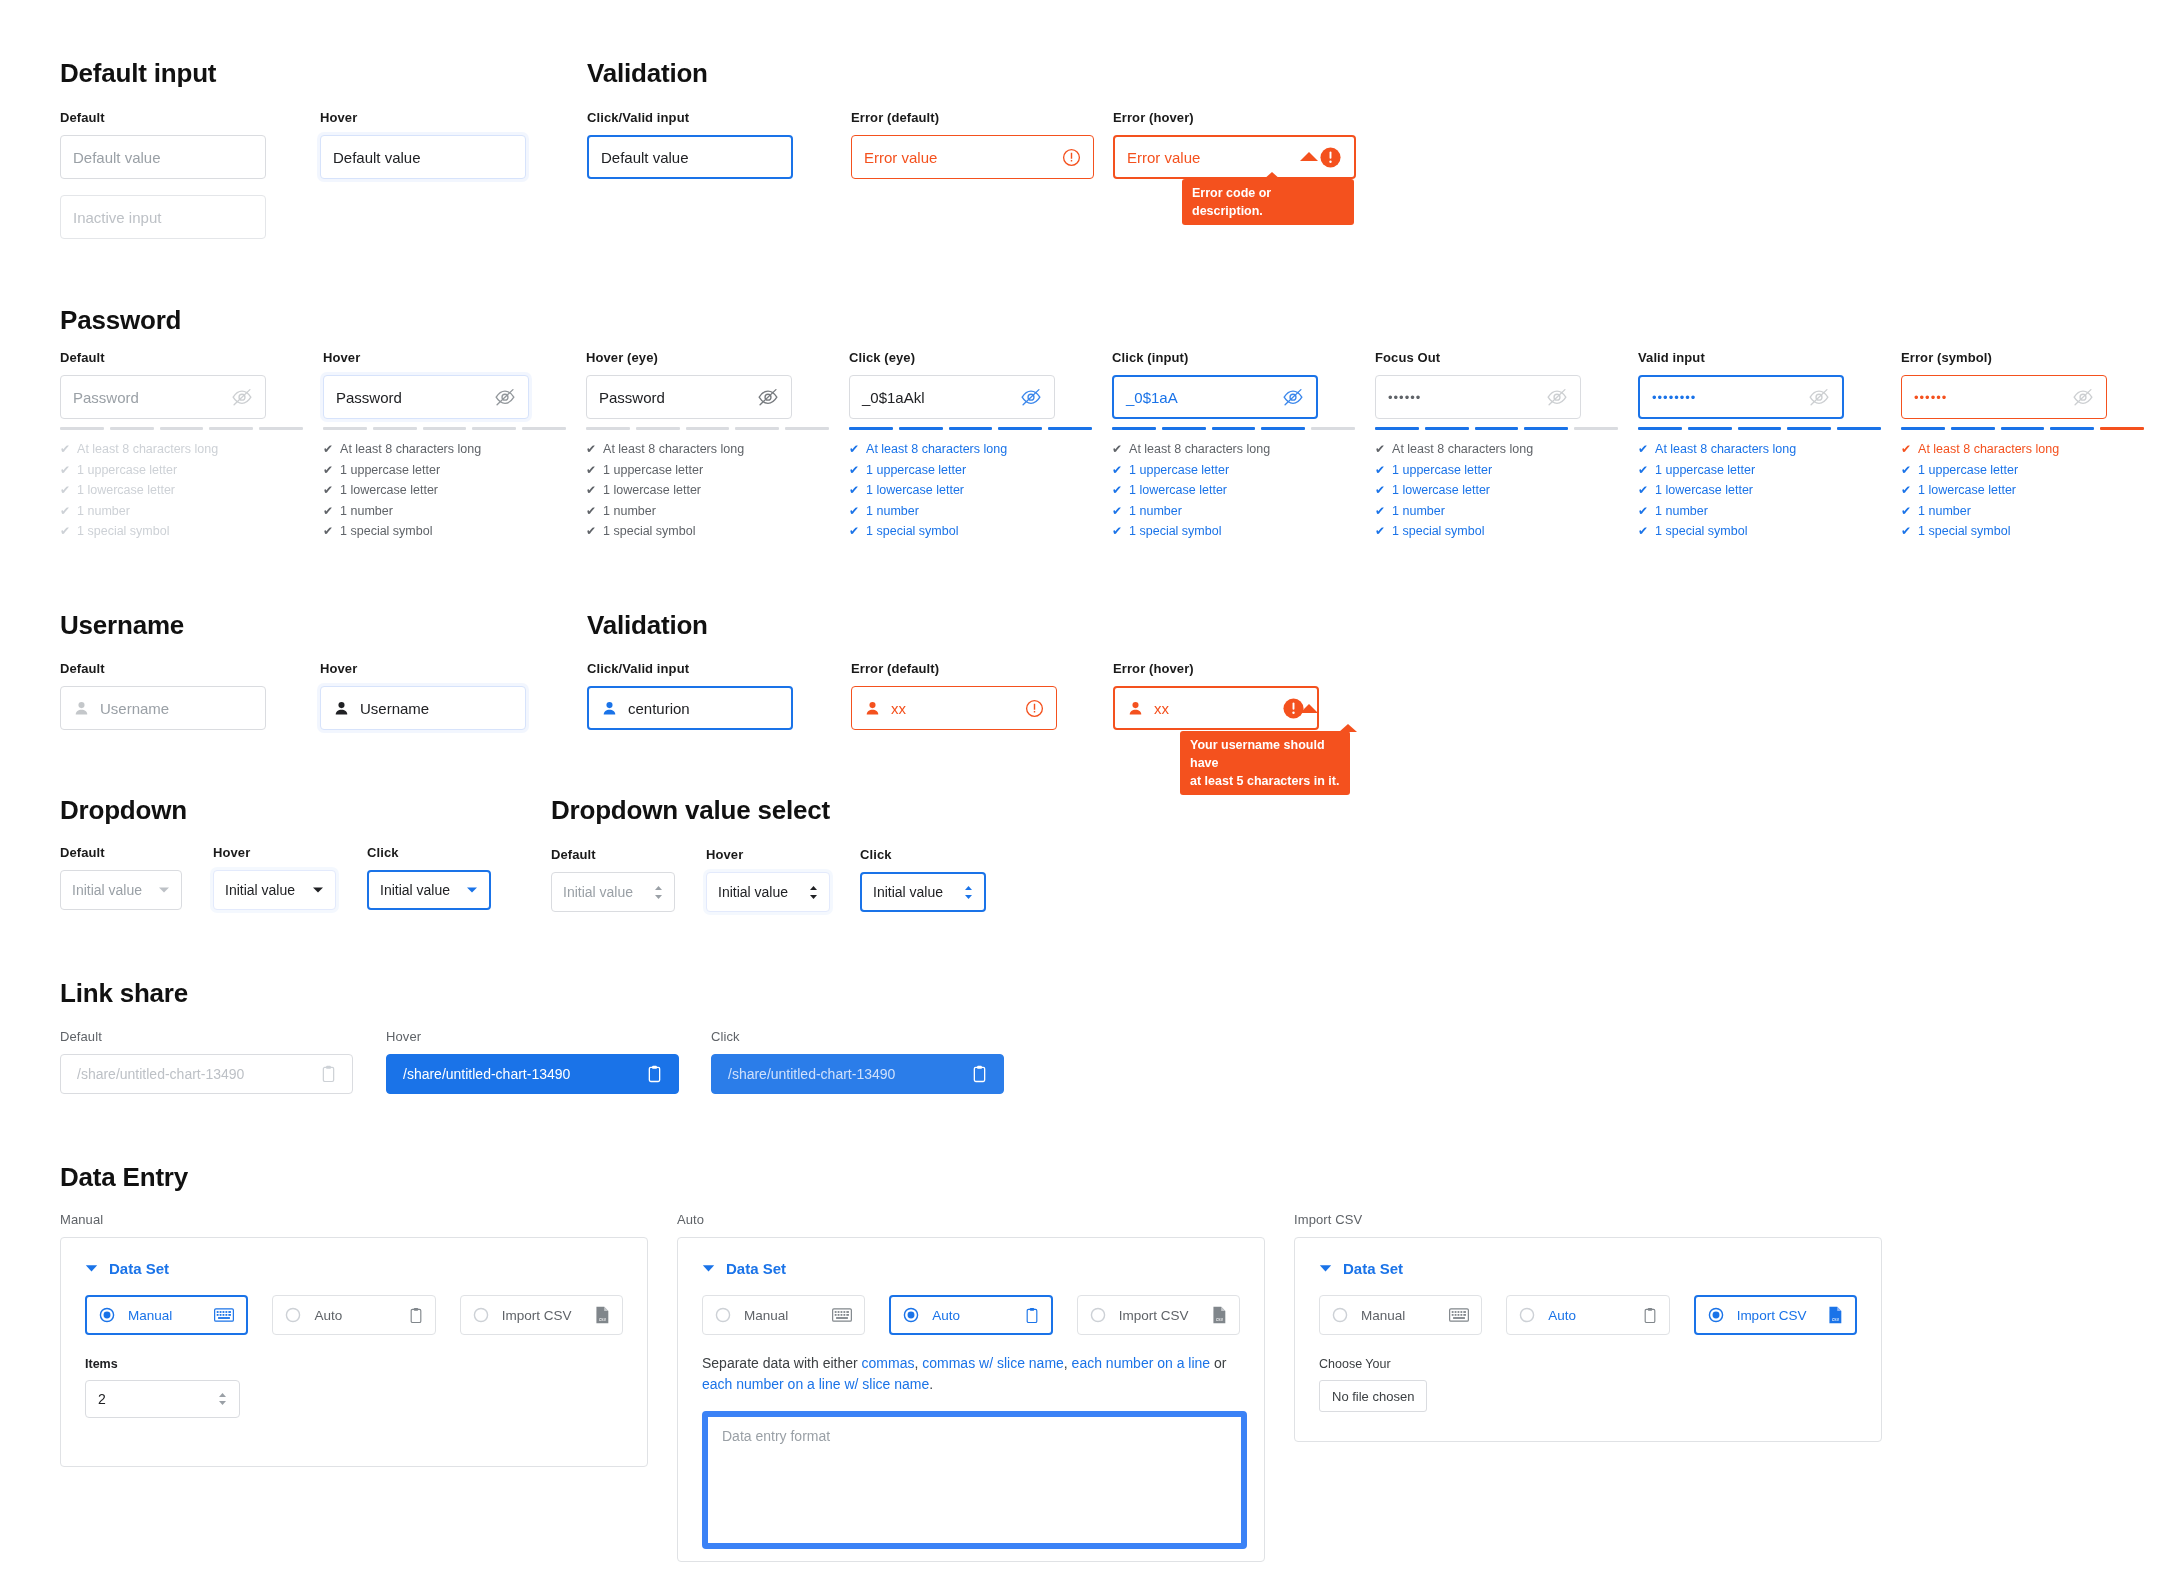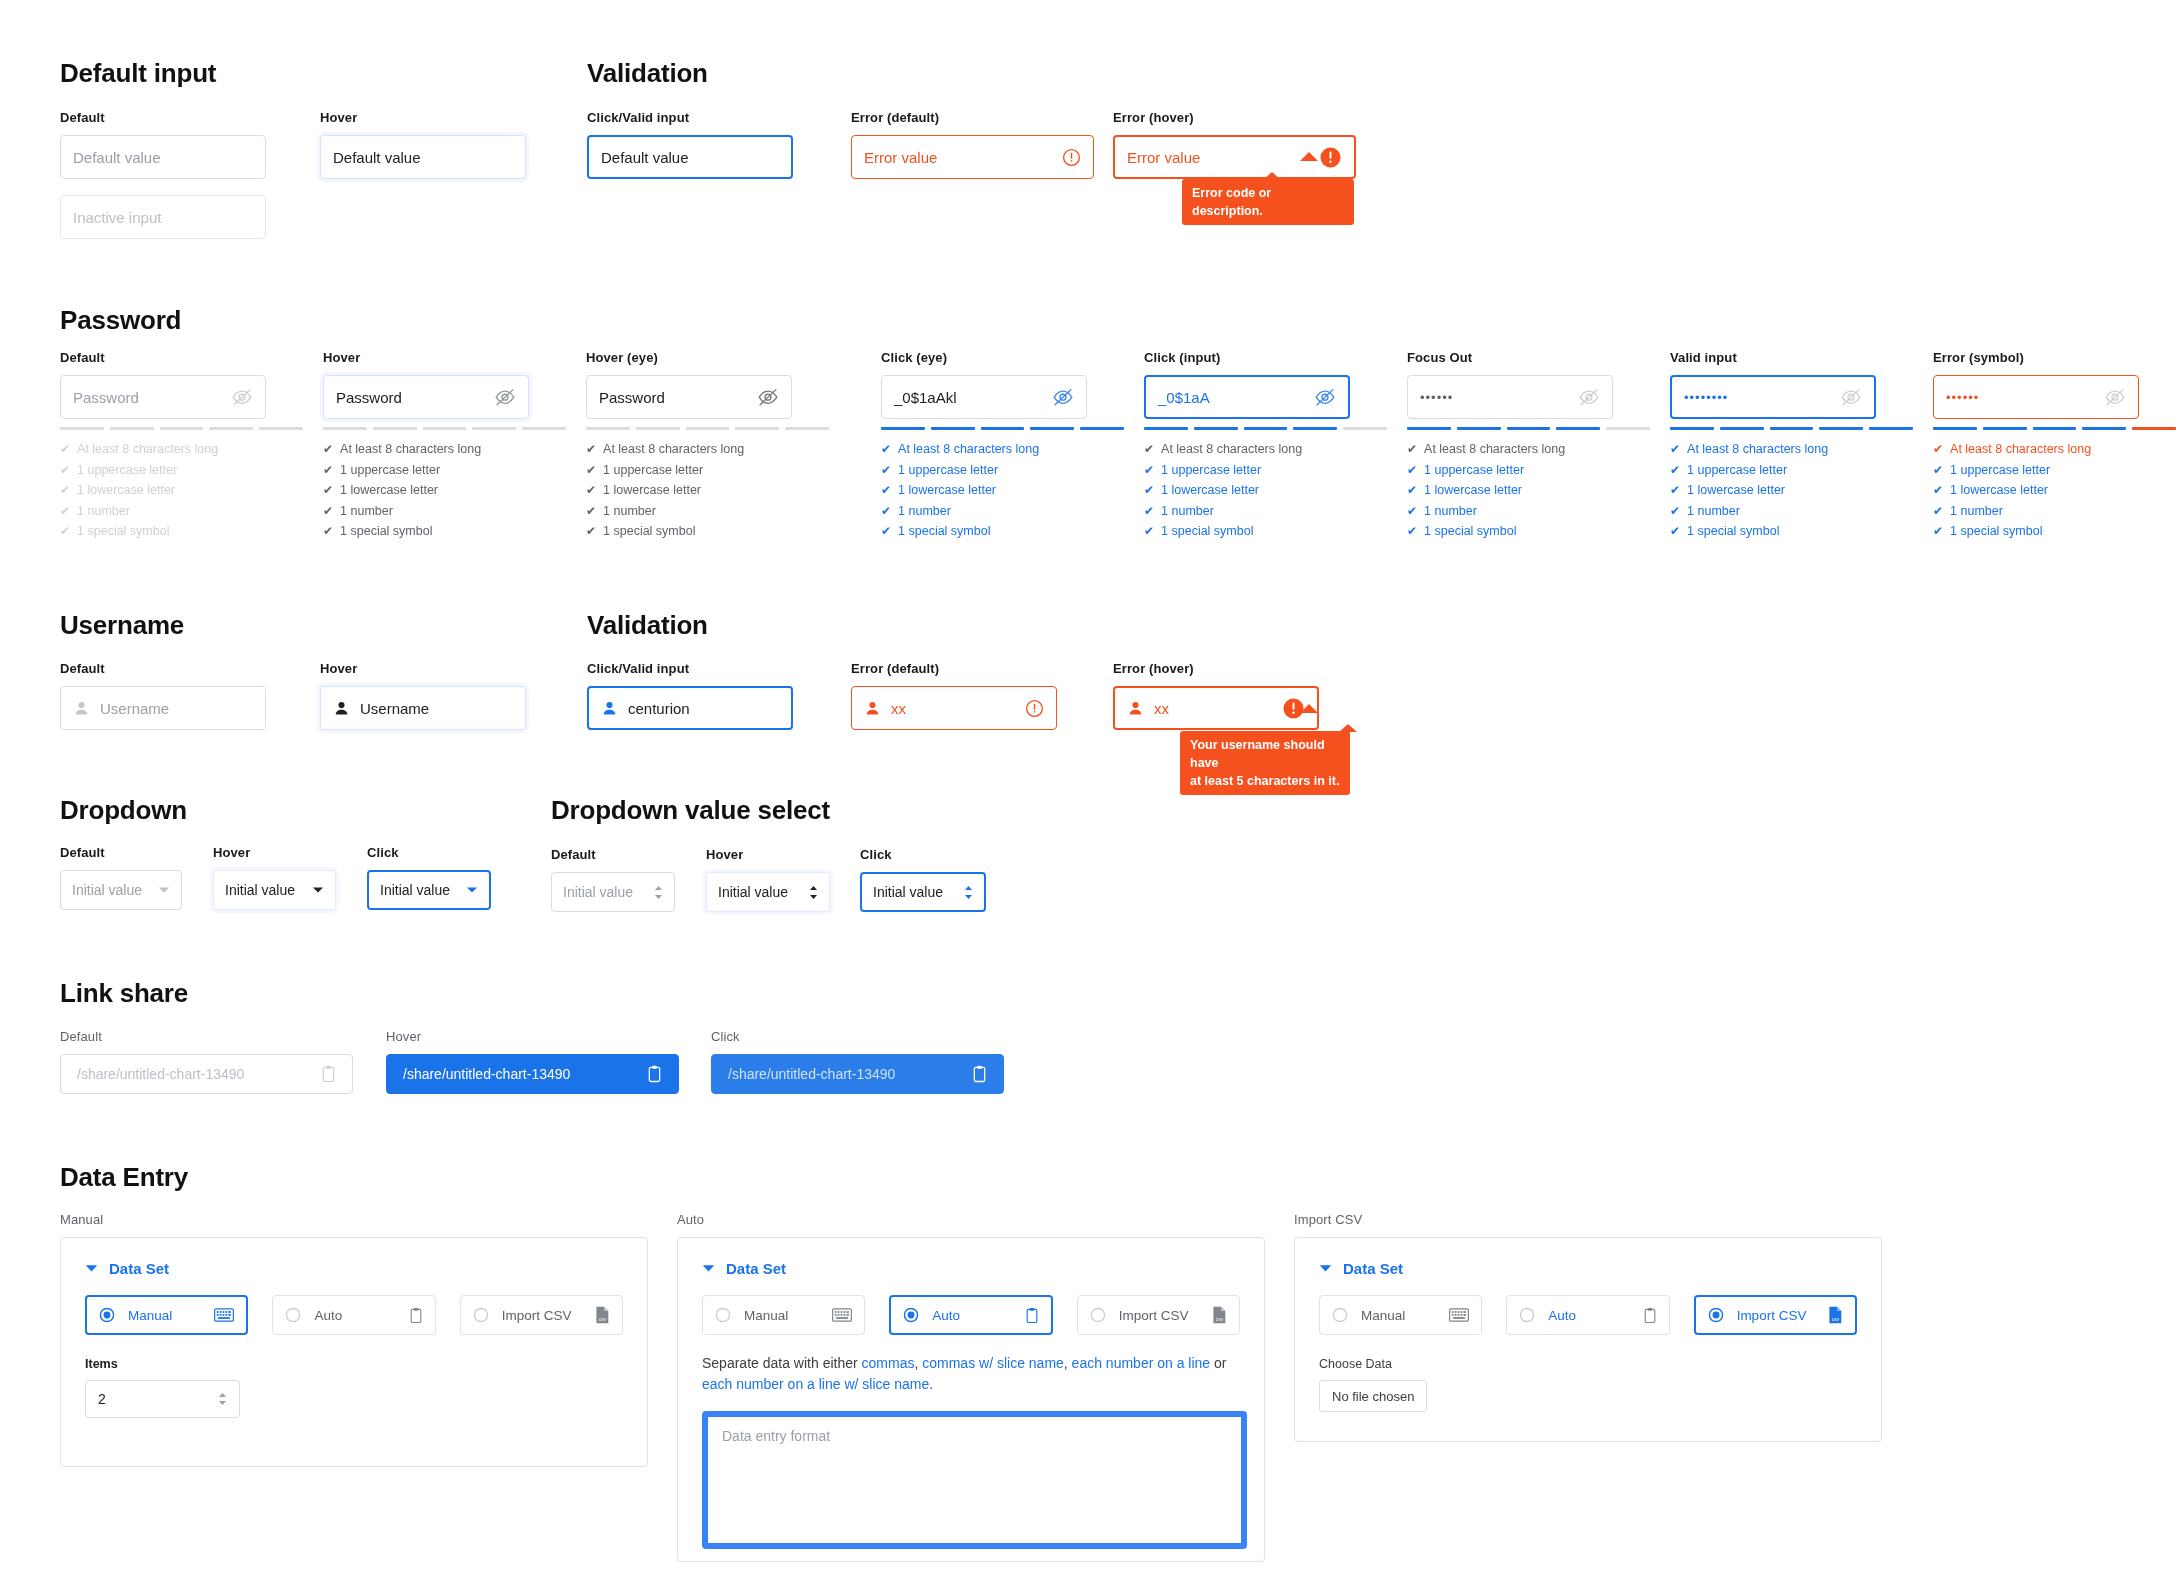--- a/index.html
+++ b/index.html
@@ -403,21 +403,21 @@
           <div class="req grey">
             <span class="ck">✔</span>
             <span>1 number</span>
           </div>
           <div class="req grey">
             <span class="ck">✔</span>
             <span>1 special symbol</span>
           </div>
         </div>
       </div>
-      <div style="width: 243px; margin-left: 32px;">
+      <div style="width: 243px;">
         <div class="field-label">Click (eye)</div>
         <div class="inp value">
           <span class="txt" style="color: rgb(32, 33, 36);">_0$1aAkl</span>
           <span class="right-ico">
             <svg width="22" height="18" viewBox="0 0 24 20">
               <g fill="none" stroke="#1a73e8" stroke-width="1.5" opacity="0.85">
                 <path d="M2.2 10.2 C5 5.6 8.4 3.4 12 3.4 C15.6 3.4 19 5.6 21.8 10.2 C19 14.8 15.6 17 12 17 C8.4 17 5 14.8 2.2 10.2 Z"></path>
                 <circle cx="12" cy="10.2" r="3.3"></circle>
                 <path d="M3.2 18.6 L20.8 1.8" stroke-linecap="round"></path>
               </g>
@@ -1053,18 +1053,18 @@
           <span class="rtxt">Import CSV</span>
           <span class="rico">
             <svg width="15" height="18" viewBox="0 0 16 19">
               <path d="M1.5 0.8 h8.3 l4.4 4.4 v13 h-12.7 z" fill="#1a73e8"></path>
               <path d="M9.8 0.8 v4.4 h4.4 z" fill="#8ab4f8"></path>
               <text x="8" y="15.7" font-size="5" fill="#fff" text-anchor="middle" font-family="Liberation Sans, sans-serif">csv</text>
             </svg>
           </span>
         </div>
       </div>
-      <div class="sub-label reg">Choose Data</div>
+      <div class="sub-label reg">Choose Your</div>
       <div class="file-btn">No file chosen</div>
     </div>
   </div>
 
 </div>
 
 </body></html>

